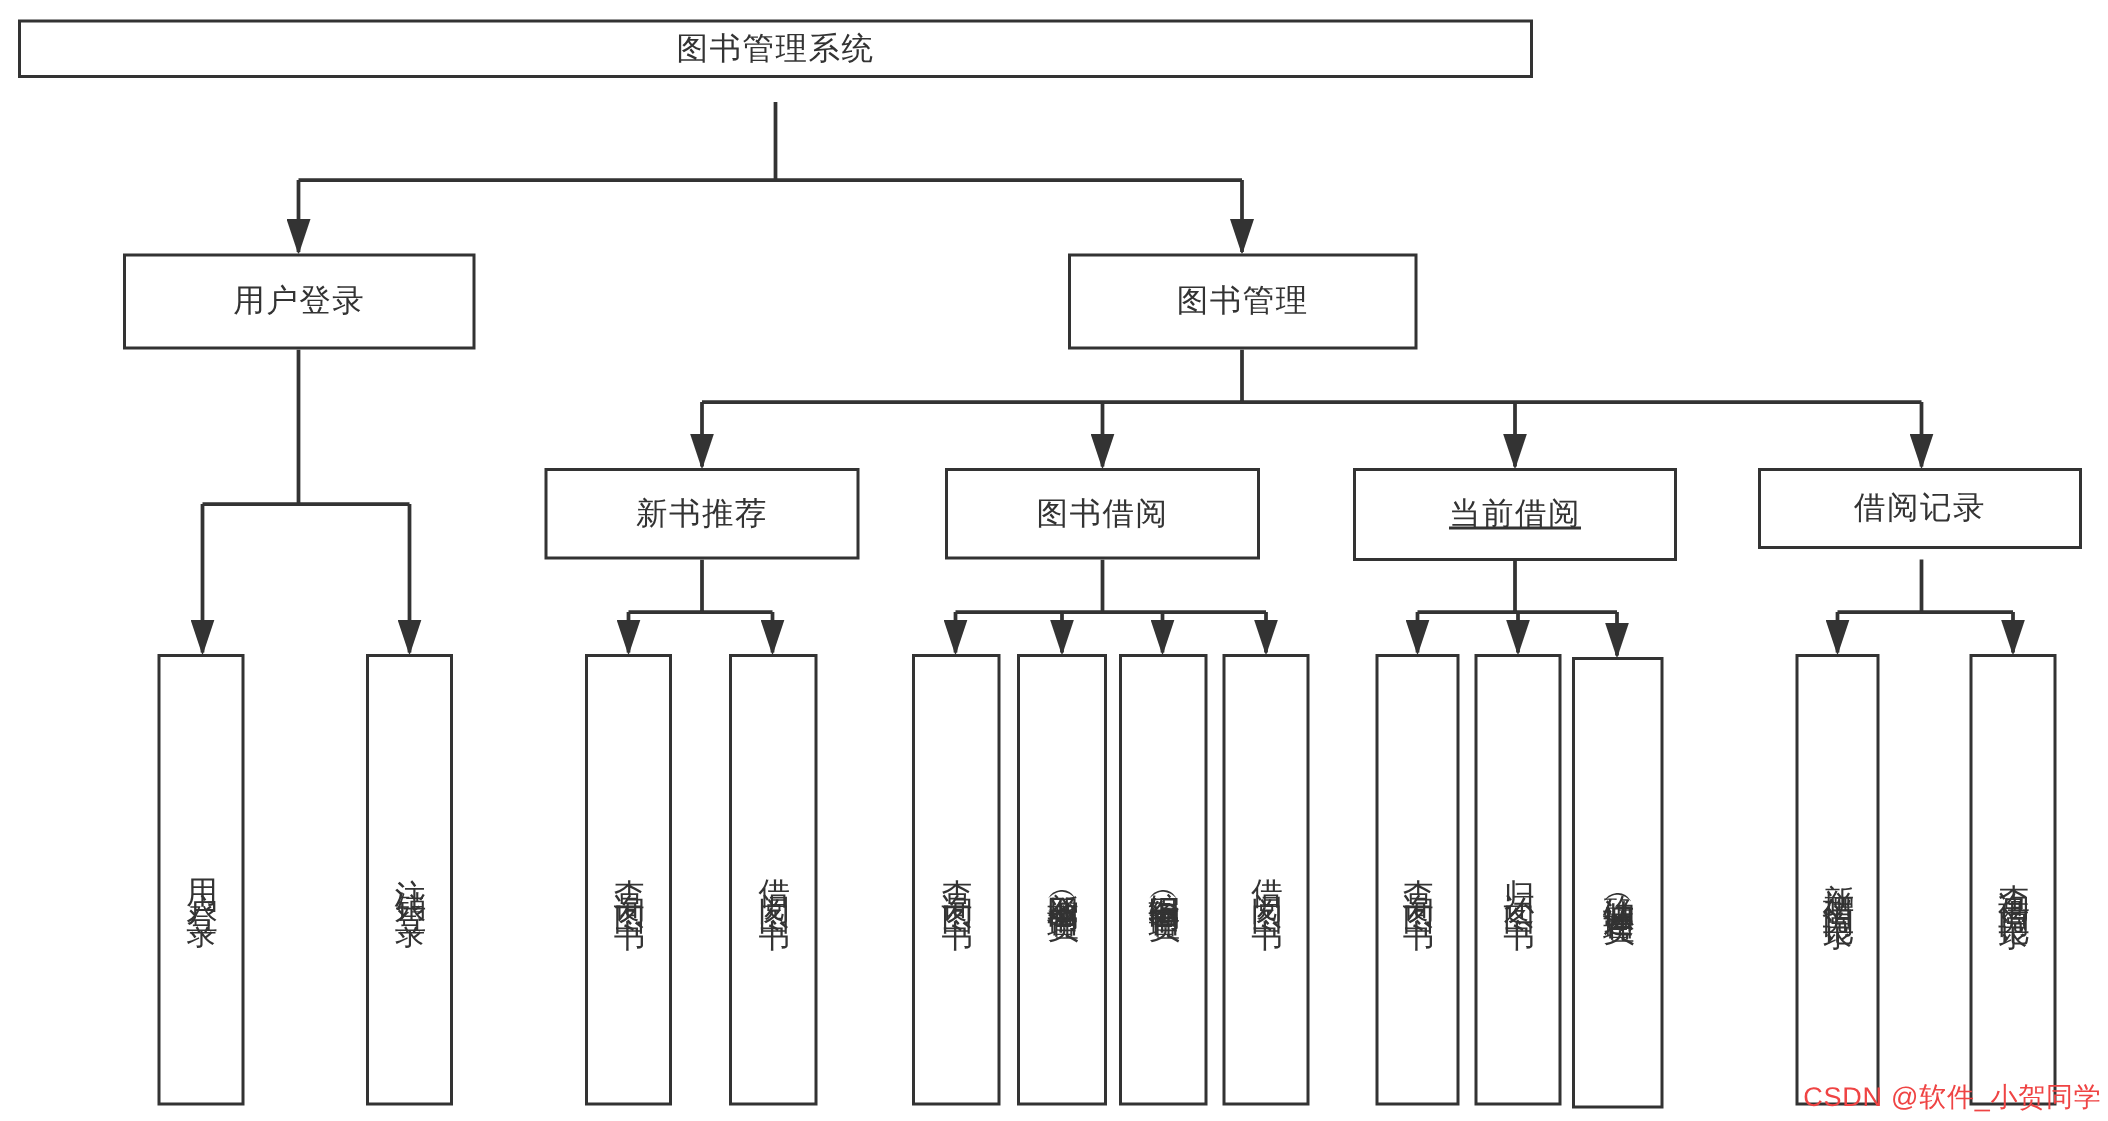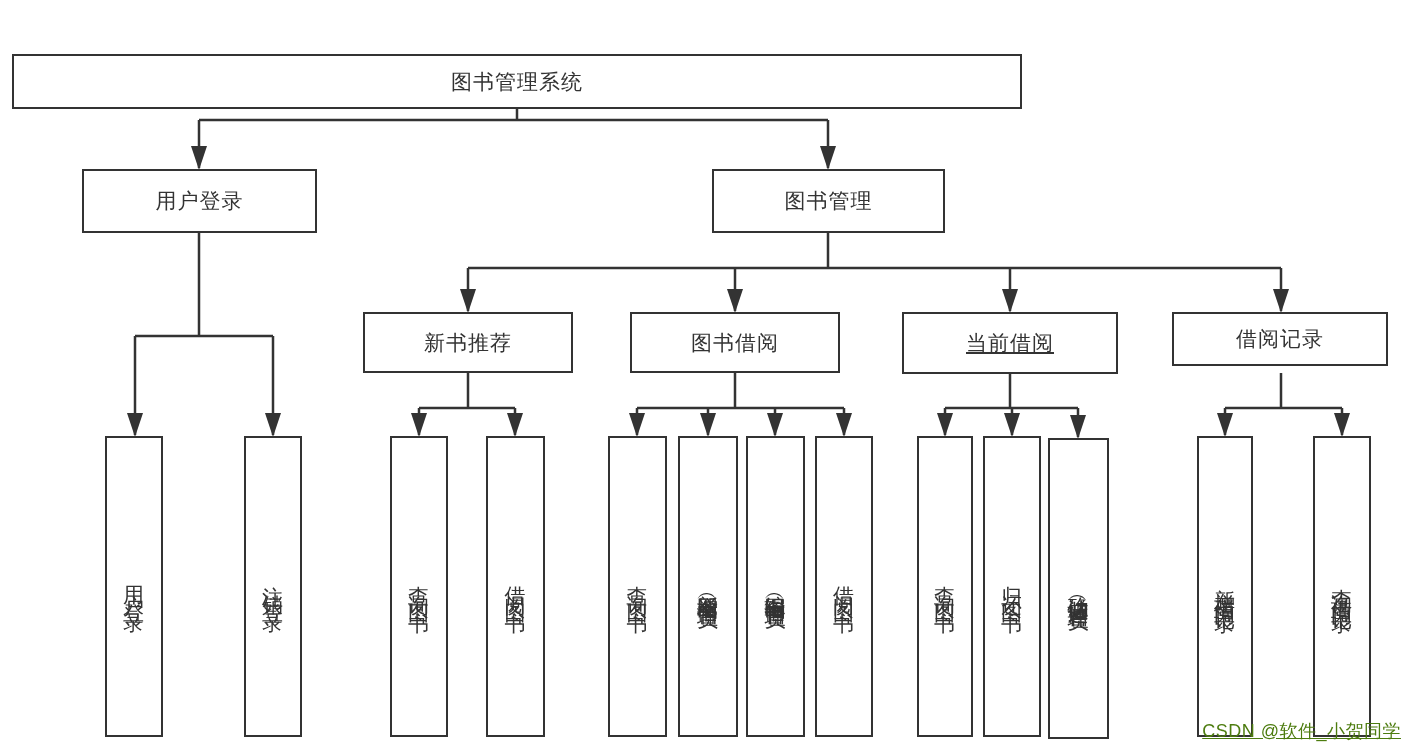--- a/index.html
+++ b/index.html
@@ -16,21 +16,21 @@
   }
   .h { font-size:21px; letter-spacing:1px; }
   .v {
     writing-mode:vertical-rl; text-orientation:upright;
     font-size:21px; letter-spacing:9px;
   }
   .v.mid  { letter-spacing:5px; }
   .v.long { letter-spacing:2px; }
   .watermark {
     position:absolute; right:4px; bottom:4px; z-index:5;
-    font-size:18px; color:#4d7c0f; letter-spacing:0.5px; white-space:nowrap;text-decoration:underline;
+    font-size:18px; color:#ef4444; letter-spacing:0.5px; white-space:nowrap;
   }
 </style>
 </head>
 <body>
 
 <div class="stage">
 
   <svg class="wires" width="1405" height="747" viewBox="0 0 1405 747">
     <defs>
       <marker id="arw" markerUnits="userSpaceOnUse" markerWidth="24" markerHeight="16" viewBox="0 0 12 8" refX="11" refY="4" orient="auto">
@@ -67,21 +67,21 @@
       <line x1="945" y1="408" x2="945" y2="435" marker-end="url(#arw)"></line>
       <line x1="1012" y1="408" x2="1012" y2="435" marker-end="url(#arw)"></line>
       <line x1="1078" y1="408" x2="1078" y2="437" marker-end="url(#arw)"></line>
 
       <path d="M1281 373 V408 M1225 408 H1342"></path>
       <line x1="1225" y1="408" x2="1225" y2="435" marker-end="url(#arw)"></line>
       <line x1="1342" y1="408" x2="1342" y2="435" marker-end="url(#arw)"></line>
     </g>
   </svg>
 
-  <div class="box h" style="left:12px; top:13px; width:1010px; height:55px;margin-top:41px;">图书管理系统</div>
+  <div class="box h" style="left:12px; top:13px; width:1010px; height:39px;">图书管理系统</div>
 
   <div class="box h" style="left:82px; top:169px; width:235px; height:64px;">用户登录</div>
   <div class="box h" style="left:712px; top:169px; width:233px; height:64px;">图书管理</div>
 
   <div class="box h" style="left:363px; top:312px; width:210px; height:61px;">新书推荐</div>
   <div class="box h" style="left:630px; top:312px; width:210px; height:61px;">图书借阅</div>
   <div class="box h" style="left:902px; top:312px; width:216px; height:62px;text-decoration:underline;">当前借阅</div>
   <div class="box h" style="left:1172px; top:312px; width:216px; height:54px;">借阅记录</div>
 
   <div class="box v" style="left:105px; top:436px; width:58px; height:301px;">用户登录</div>

